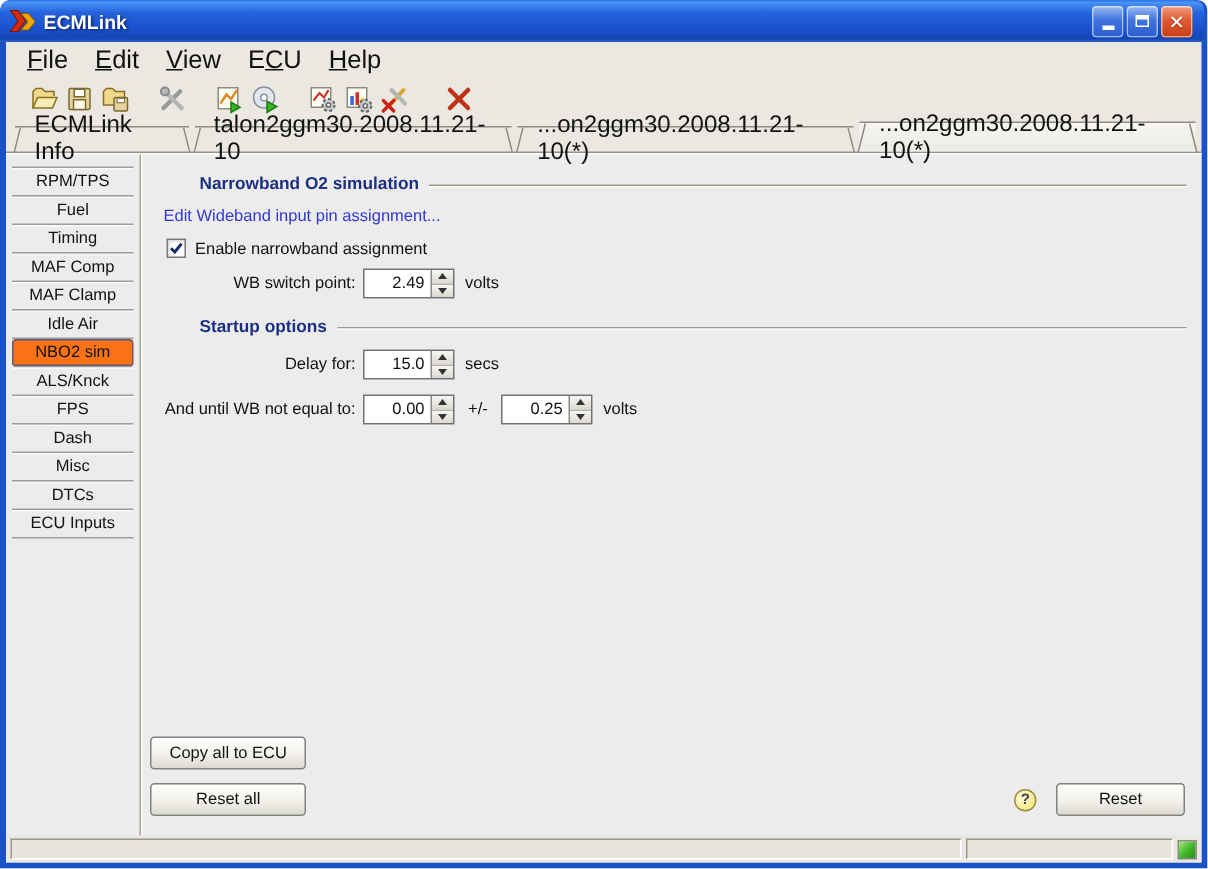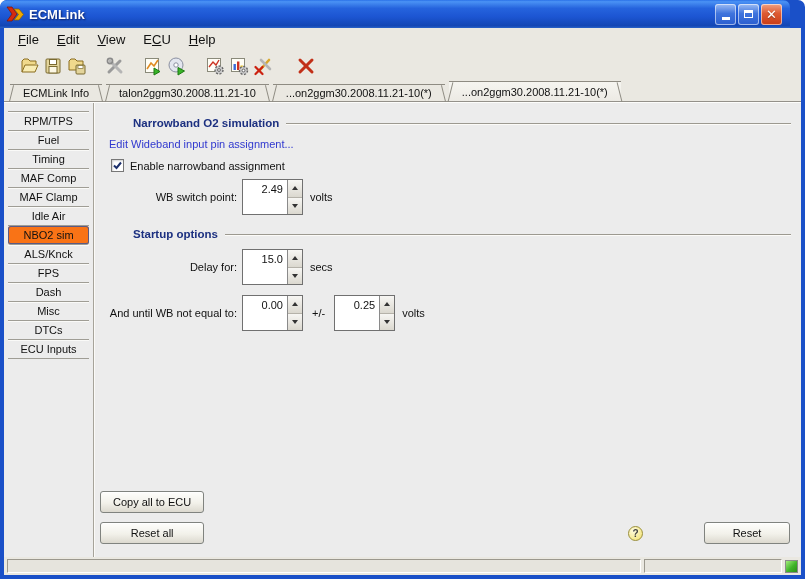--- a/index.html
+++ b/index.html
@@ -1,43 +1,43 @@
 <!DOCTYPE html>
 <html><head>
 <meta charset="utf-8">
 <style>
   html,body{margin:0;padding:0;background:#ffffff;}
   *{box-sizing:border-box;font-family:"Liberation Sans","DejaVu Sans",sans-serif;}
   .window{position:relative;width:805px;height:579px;background:#1a50c8;border-radius:7px 7px 0 0;overflow:hidden;}
   
-  .titlebar{position:absolute;top:0;left:0;right:15px;height:28px;border-radius:7px 7px 0 0;
+  .titlebar{position:absolute;top:0;left:0;right:2px;height:28px;border-radius:7px 7px 0 0;
     background:linear-gradient(180deg,#2a71e8 0%,#4a92f4 6%,#2563dd 30%,#1c55d2 60%,#1346b4 92%,#2a63c8 100%);
     display:flex;align-items:center;padding:0 6px;}
   .apptitle{color:#fff;font-weight:bold;font-size:13px;margin-left:5px;text-shadow:1px 1px 2px rgba(0,0,40,.65);flex:1;}
   .winbtns{display:flex;gap:2px;margin-right:2px;}
   .wbtn{width:21px;height:21px;border-radius:3px;display:flex;align-items:center;justify-content:center;
     background:linear-gradient(180deg,#9dbdf4,#3f74dd 45%,#2b5ecf);box-shadow:inset 0 0 0 1px rgba(255,255,255,.55);}
   .wbtn.close{background:linear-gradient(180deg,#f2a183,#dd5a32 45%,#c93c16);}
   .gmin{display:block;width:8px;height:3px;background:#fff;margin-top:9px;}
   .gmax{display:block;width:9px;height:8px;border:1px solid #fff;border-top:3px solid #fff;}
   .gx{color:#fff;font-weight:bold;font-size:13px;line-height:13px;text-shadow:0 1px 1px rgba(0,0,0,.3);}
   
   .client{position:absolute;top:28px;left:4px;right:4px;bottom:4px;background:#eae8e1;display:flex;flex-direction:column;}
   
-  .menubar{height:23px;display:flex;align-items:center;padding-left:5px;font-size:13px;color:#111;}
+  .menubar{height:23px;display:flex;align-items:center;padding-left:5px;font-size:17px;color:#111;}
   .menuitem{padding:3px 9px;}
   .menuitem .accel{text-decoration:underline;}
   
   .toolbar{height:30px;display:flex;align-items:center;padding-left:13px;}
   .tbtn{width:24px;height:24px;display:flex;align-items:center;justify-content:center;}
   .tgap{width:14px;}
   .tsm{width:5px;}
   
   .tabbar{height:21px;display:flex;align-items:flex-end;padding-left:6px;border-bottom:1px solid #94918a;position:relative;z-index:2;}
-  .tab{position:relative;height:17px;padding:0 13px;display:flex;align-items:center;font-size:11px;color:#111;
+  .tab{position:relative;height:17px;padding:0 13px;display:flex;align-items:center;font-size:16px;color:#111;
     border-top:1px solid #8e8b82;margin-right:4px;}
   .tab::before{content:'';position:absolute;left:1px;top:0;bottom:-1px;width:1px;background:#8e8b82;transform:rotate(14deg);}
   .tab::after{content:'';position:absolute;right:1px;top:0;bottom:-1px;width:1px;background:#8e8b82;transform:rotate(-14deg);}
   .tab.active{height:20px;background:linear-gradient(#f6f5f0,#eceae4);z-index:3;}
   
   .pane{flex:1;position:relative;background:#ececec;border-top:1px solid #fdfdfb;}
   
   .sidebar{position:absolute;left:4px;top:8px;width:81px;border-top:1px solid #9f9d95;}
   .sitem{height:19px;line-height:18px;text-align:center;font-size:11px;color:#111;
     border-bottom:1px solid #9f9d95;box-shadow:inset 0 1px 0 #fafaf8;}
@@ -52,33 +52,33 @@
   .linkrow{margin:9px 0 0 12px;}
   .link{color:#3038cf;text-decoration:none;}
   .cbrow{margin:9px 0 0 14px;display:flex;align-items:center;gap:6px;}
   .checkbox{width:13px;height:13px;background:#fff;border:1px solid #777;display:flex;align-items:center;justify-content:center;
     box-shadow:inset 1px 1px 2px rgba(0,0,0,.18);}
   .formrow{margin-top:7px;display:flex;align-items:center;}
   .flabel{width:140px;text-align:right;margin-right:5px;white-space:nowrap;}
   .unit{margin-left:7px;}
   .pm{margin:0 9px;}
   
-  .spin{display:inline-flex;border:1px solid #707070;background:#fff;height:36px;}
+  .spin{display:inline-flex;border:1px solid #707070;background:#fff;height:20px;}
   .spinval{width:44px;text-align:right;padding:0 4px 0 2px;line-height:18px;font-size:11px;}
   .spinbtns{display:flex;flex-direction:column;width:15px;border-left:1px solid #8a8a8a;}
   .sb{flex:1;display:flex;align-items:center;justify-content:center;background:linear-gradient(#f7f6f3,#dbd8cf);}
   .sb.dn{border-top:1px solid #b5b2a9;}
   .tri-up{width:0;height:0;border-left:3px solid transparent;border-right:3px solid transparent;border-bottom:4px solid #333;}
   .tri-dn{width:0;height:0;border-left:3px solid transparent;border-right:3px solid transparent;border-top:4px solid #333;}
   
   .actions-left{position:absolute;bottom:13px;left:3px;display:flex;gap:9px;flex-direction:column;}
   .actions-right{position:absolute;bottom:13px;right:5px;display:flex;gap:7px;align-items:center;}
   .btn{height:22px;border:1px solid #80837f;border-radius:3px;padding:0 12px;font-size:11px;color:#111;
     background:linear-gradient(#fefefc,#f2f1ea 55%,#dcd9cf);box-shadow:inset 0 1px 0 #fff;display:flex;align-items:center;justify-content:center;}
-  .btn.w84{min-width:84px;} .btn.w90{min-width:90px;} .btn.w86{min-width:86px;margin-left:48px;}
+  .btn.w84{min-width:84px;} .btn.w90{min-width:90px;} .btn.w86{min-width:86px;}
   .helpicon{width:15px;height:15px;border-radius:50%;border:1px solid #9a8f3a;background:radial-gradient(circle at 35% 30%,#fffce0,#f2e06a);
     color:#444;font-weight:bold;font-size:10px;line-height:13px;text-align:center;margin-right:6px;}
   
   .statusbar{height:18px;background:#eae8e1;display:flex;align-items:center;gap:3px;padding:2px 3px;}
   .spanel{height:14px;border:1px solid;border-color:#9b988e #ffffff #ffffff #9b988e;background:#e6e4dd;}
   .spanel.wide{flex:1;}
   .spanel.rt{width:138px;}
   .greenled{width:13px;height:13px;border:1px solid #8a8a8a;background:linear-gradient(135deg,#a5ec7e,#3fb428 55%,#2c8e18);}
   svg{display:block;}
 </style>

